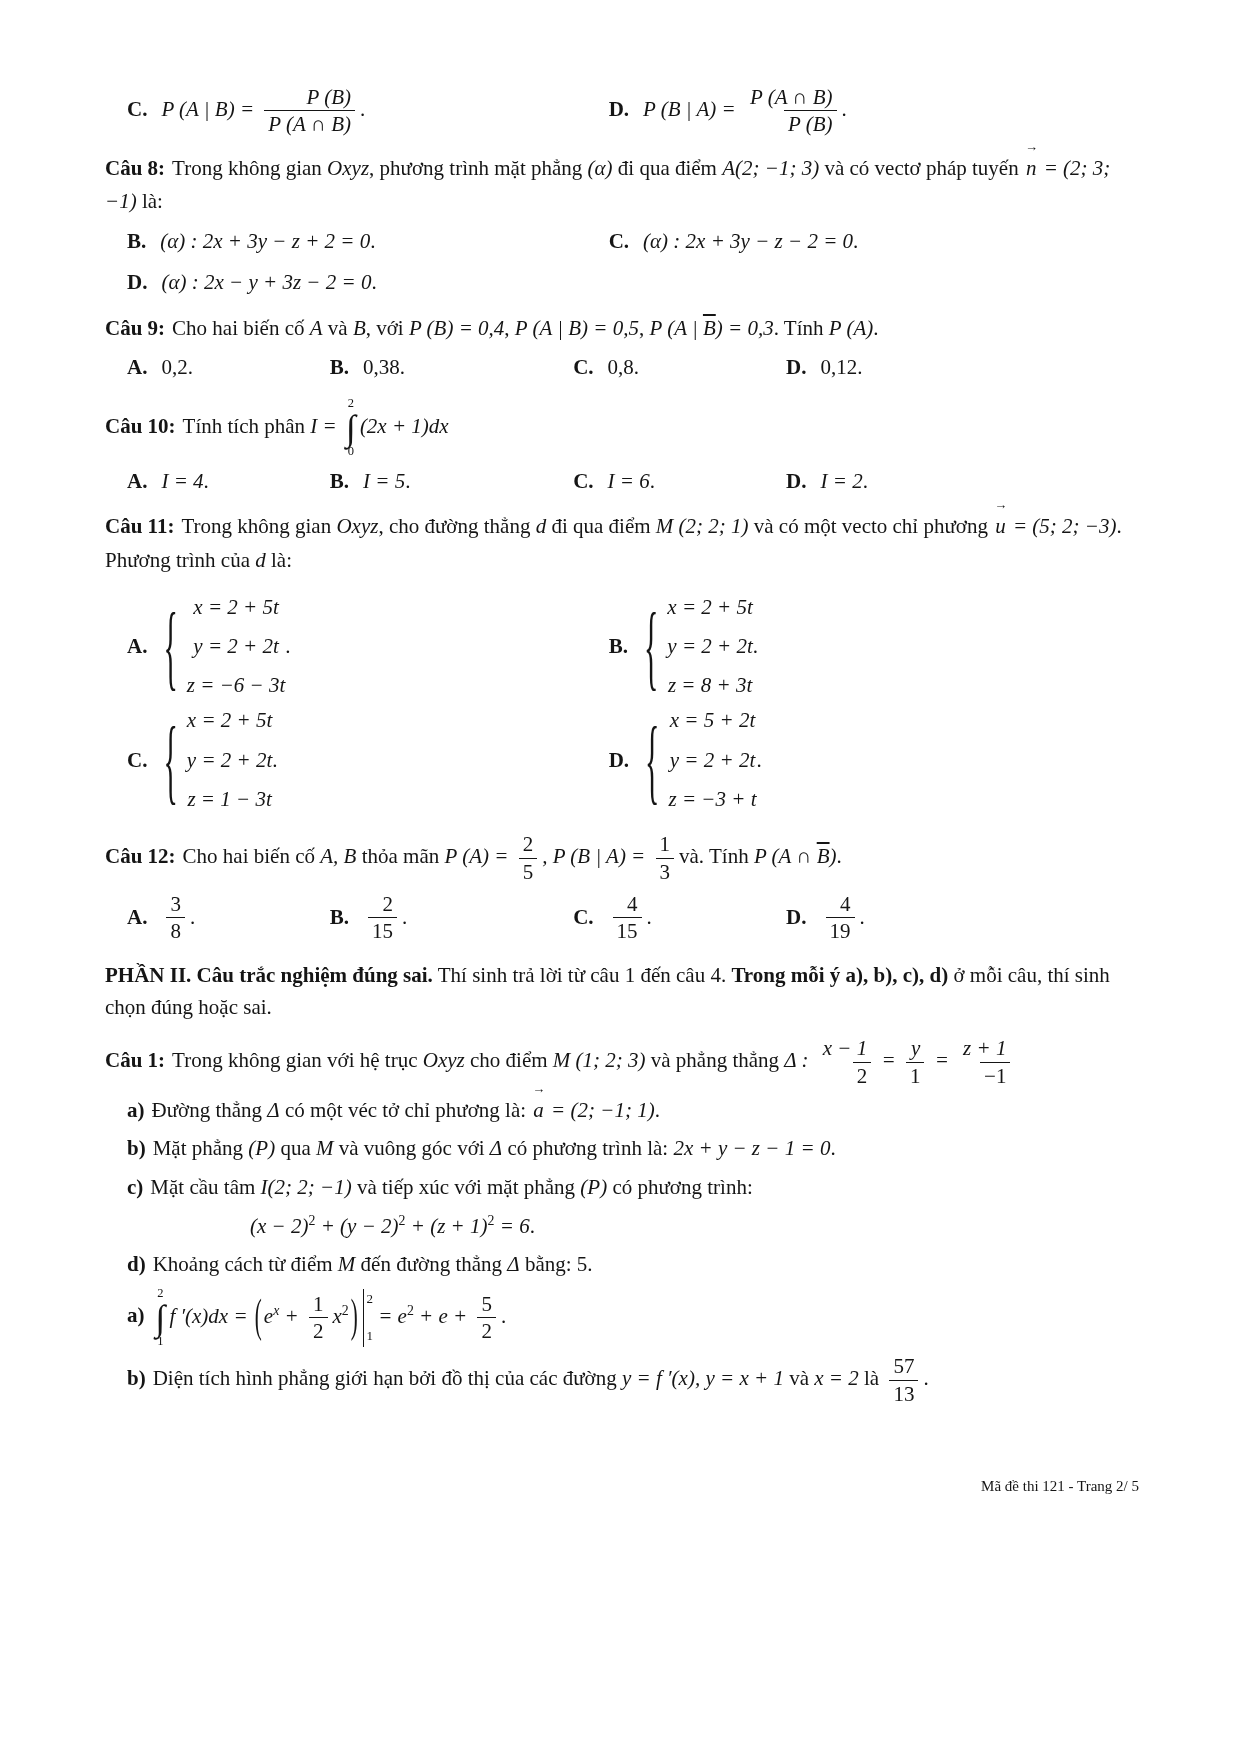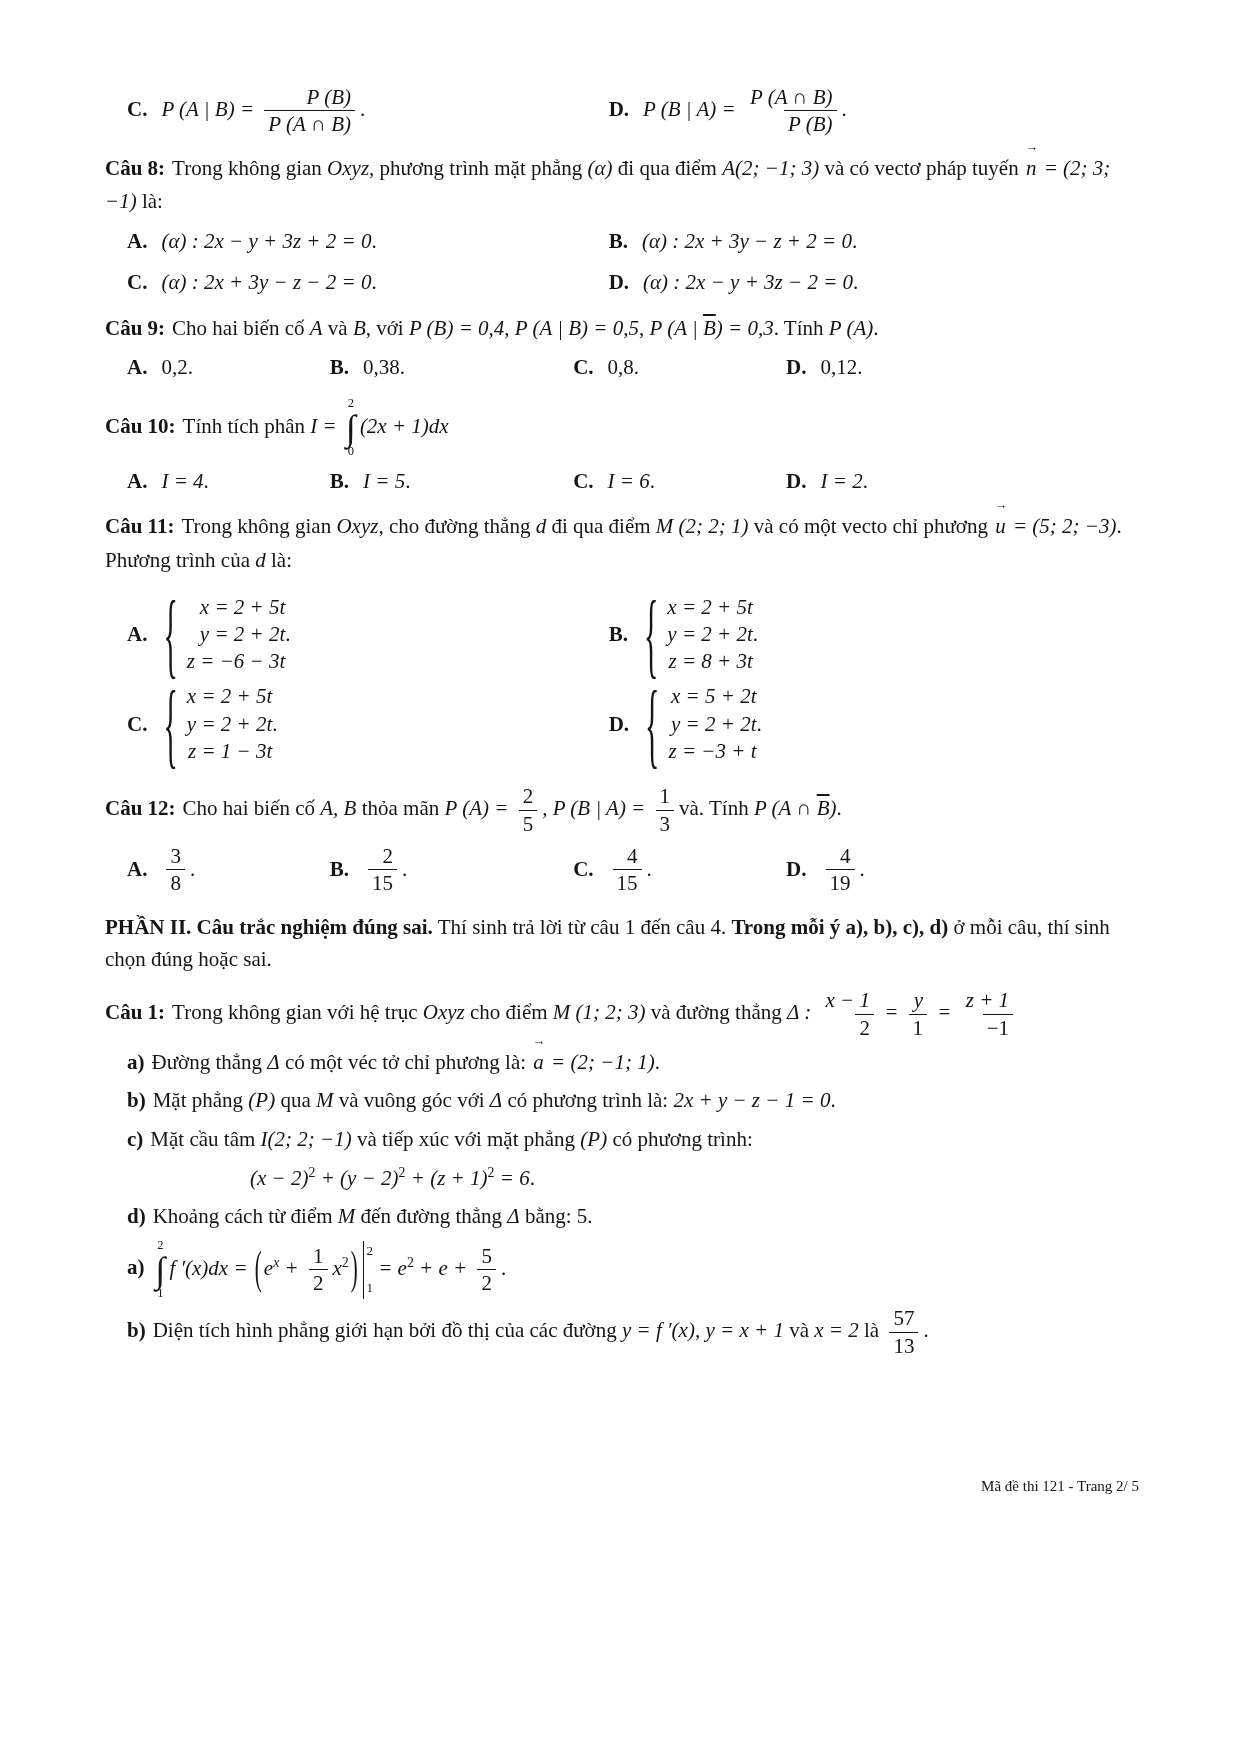--- a/index.html
+++ b/index.html
@@ -27,21 +27,21 @@
   
   .intg{display:inline-flex;flex-direction:column;align-items:center;vertical-align:middle;
         margin:0 4px;line-height:1;}
   .il{font-size:12.5px;line-height:1.1;}
   .isym{font-size:36px;line-height:0.95;}
 
   
   .cases{display:inline-flex;align-items:center;vertical-align:middle;}
   .cbrace{display:inline-block;font-size:30px;transform:scaleY(3.15);transform-origin:center;
           margin:0 9px 0 2px;font-weight:400;}
-  .clines{display:inline-flex;flex-direction:column;gap:0;text-align:right;}
+  .clines{display:inline-flex;flex-direction:column;gap:12px;text-align:center;}
   .cline{line-height:1.3;}
 
   
   .eval{display:inline-flex;align-items:center;vertical-align:middle;margin-left:3px;}
   .ebar{width:1.6px;height:58px;background:#151515;display:inline-block;}
   .elims{display:inline-flex;flex-direction:column;justify-content:space-between;height:58px;
          font-size:13px;font-style:normal;padding-left:2px;}
 
   .bigp{display:inline-block;transform:scaleY(2.2);font-size:21px;margin:0 2px;vertical-align:middle;}
 
@@ -69,21 +69,20 @@
           <span class="fd"><span class="mi">P (A ∩ B)</span></span>
         </span><span class="t">.</span></div>
     <div><span class="lbl">D.</span><span class="mi">P (B | A) = </span><span class="frac">
           <span class="fn"><span class="mi">P (A ∩ B)</span></span>
           <span class="fd"><span class="mi">P (B)</span></span>
         </span><span class="t">.</span></div>
   </div>
 
   <p class="stem"><span class="q">Câu 8:</span><span class="t">Trong không gian </span><span class="mi">Oxyz</span><span class="t">, phương trình mặt phẳng </span><span class="mi">(α)</span><span class="t"> đi qua điểm </span><span class="mi">A(2; −1; 3)</span><span class="t"> và có vectơ pháp tuyến </span><span class="mi vec">n</span><span class="mi"> = (2; 3; −1)</span><span class="t"> là:</span></p>
   <div class="optgrid two">
-    <div><span class="lbl">A.</span><span class="mi">(α) : 2x − y + 3z + 2 = 0</span><span class="t">.</span></div>
     <div><span class="lbl">B.</span><span class="mi">(α) : 2x + 3y − z + 2 = 0</span><span class="t">.</span></div>
     <div><span class="lbl">C.</span><span class="mi">(α) : 2x + 3y − z − 2 = 0</span><span class="t">.</span></div>
     <div><span class="lbl">D.</span><span class="mi">(α) : 2x − y + 3z − 2 = 0</span><span class="t">.</span></div>
   </div>
 
   <p class="stem"><span class="q">Câu 9:</span><span class="t">Cho hai biến cố </span><span class="mi">A</span><span class="t"> và </span><span class="mi">B</span><span class="t">, với </span><span class="mi">P (B) = 0,4</span><span class="t">, </span><span class="mi">P (A | B) = 0,5</span><span class="t">, </span><span class="mi">P (A | </span><span class="mi bar">B</span><span class="mi">) = 0,3</span><span class="t">. Tính </span><span class="mi">P (A)</span><span class="t">.</span></p>
   <div class="optgrid four">
     <div><span class="lbl">A.</span><span class="t">0,2.</span></div>
     <div><span class="lbl">B.</span><span class="t">0,38.</span></div>
     <div><span class="lbl">C.</span><span class="t">0,8.</span></div>
@@ -191,21 +190,21 @@
         <span class="frac">
           <span class="fn"><span class="t">4</span></span>
           <span class="fd"><span class="t">19</span></span>
         </span>
         <span class="t">.</span>
       </div>
   </div>
 
   <p class="part2"><span class="bold">PHẦN II. Câu trắc nghiệm đúng sai.</span><span class="t"> Thí sinh trả lời từ câu 1 đến câu 4. </span><span class="bold">Trong mỗi ý a), b), c), d)</span><span class="t"> ở mỗi câu, thí sinh chọn đúng hoặc sai.</span></p>
 
-  <p class="stem"><span class="q">Câu 1:</span><span class="t">Trong không gian với hệ trục </span><span class="mi">Oxyz</span><span class="t">  cho điểm </span><span class="mi">M (1; 2; 3)</span><span class="t"> và đường thẳng </span><span class="mi">Δ : </span><span class="frac">
+  <p class="stem"><span class="q">Câu 1:</span><span class="t">Trong không gian với hệ trục </span><span class="mi">Oxyz</span><span class="t">  cho điểm </span><span class="mi">M (1; 2; 3)</span><span class="t"> và phẳng thẳng </span><span class="mi">Δ : </span><span class="frac">
         <span class="fn"><span class="mi">x − 1</span></span>
         <span class="fd"><span class="t">2</span></span>
       </span><span class="mi"> = </span><span class="frac">
         <span class="fn"><span class="mi">y</span></span>
         <span class="fd"><span class="t">1</span></span>
       </span><span class="mi"> = </span><span class="frac">
         <span class="fn"><span class="mi">z + 1</span></span>
         <span class="fd"><span class="t">−1</span></span>
       </span></p>
   <p class="sub"><span class="q">a)</span><span class="t">Đường thẳng </span><span class="mi">Δ</span><span class="t"> có một véc tở chỉ phương là: </span><span class="mi vec">a</span><span class="mi"> = (2; −1; 1)</span><span class="t">.</span></p>

